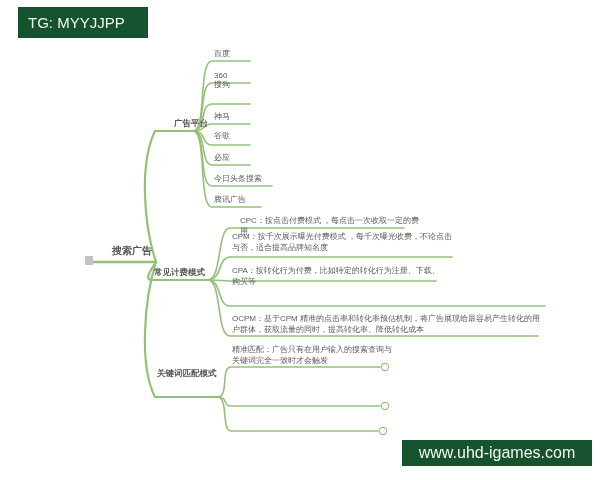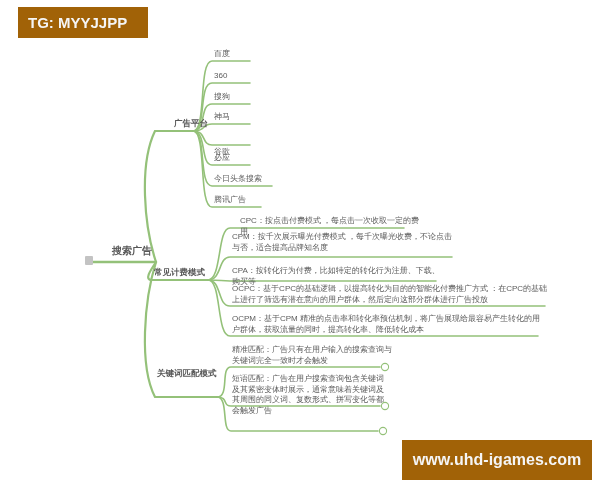--- a/index.html
+++ b/index.html
@@ -10,25 +10,25 @@
   #wires{position:absolute;left:0;top:0;width:600px;height:480px;}
   .node{
     position:absolute;color:#5b5b5b;line-height:10.5px;font-size:8px;
     letter-spacing:0px;white-space:normal;
   }
   .root-label{font-size:10px;font-weight:bold;color:#575757;}
   .branch-label{font-size:8.5px;font-weight:bold;color:#585858;white-space:nowrap;}
   .leaf{font-size:8px;}
   .nowrap{white-space:nowrap;}
   .wm{
-    position:absolute;background:#a16207;color:#f5f5f5;
-    display:flex;align-items:center;font-weight:bold;
+    position:absolute;background:#14532d;color:#f5f5f5;
+    display:flex;align-items:center;
   }
   .wm-top{left:18px;top:7px;width:120px;height:31px;font-size:15px;padding-left:10px;}
-  .wm-bottom{left:402px;top:440px;width:190px;height:40px;font-size:16px;justify-content:center;}
+  .wm-bottom{left:402px;top:440px;width:190px;height:26px;font-size:16px;justify-content:center;}
   .stub{position:absolute;left:85px;top:256px;width:8px;height:9px;background:#c3c3c3;border-radius:1px;}
 </style>
 </head>
 <body>
 
 <div id="stage">
 
   <svg id="wires" viewBox="0 0 600 480" fill="none" stroke="#94c179" stroke-linecap="round">
 
     <path stroke-width="2.4" d="M91,262 L156,262"></path>
@@ -74,32 +74,30 @@
   <div class="stub"></div>
 
   <div class="node root-label" style="left:112px;top:246px;">搜索广告</div>
 
   <div class="node branch-label" style="left:158px;top:118px;margin-left:16px;">广告平台</div>
   <div class="node branch-label" style="left:154px;top:267px;">常见计费模式</div>
   <div class="node branch-label" style="left:157px;top:368px;">关键词匹配模式</div>
 
   <div class="node leaf nowrap" style="left:214px;top:49px;">百度</div>
   <div class="node leaf nowrap" style="left:214px;top:71px;">360</div>
-  <div class="node leaf nowrap" style="left:214px;top:92px;">搜狗</div>
+  <div class="node leaf nowrap" style="left:214px;top:80px;">搜狗</div>
   <div class="node leaf nowrap" style="left:214px;top:112px;">神马</div>
-  <div class="node leaf nowrap" style="left:214px;top:147px;">谷歌</div>
+  <div class="node leaf nowrap" style="left:214px;top:131px;">谷歌</div>
   <div class="node leaf nowrap" style="left:214px;top:153px;">必应</div>
   <div class="node leaf nowrap" style="left:214px;top:174px;">今日头条搜索</div>
   <div class="node leaf nowrap" style="left:214px;top:195px;">腾讯广告</div>
 
   <div class="node leaf" style="left:232px;top:216px;width:185px;margin-left:8px;">CPC：按点击付费模式 ，每点击一次收取一定的费用</div>
   <div class="node leaf" style="left:232px;top:232px;width:224px;">CPM：按千次展示曝光付费模式 ，每千次曝光收费，不论点击与否，适合提高品牌知名度</div>
   <div class="node leaf" style="left:232px;top:266px;width:215px;">CPA：按转化行为付费，比如特定的转化行为注册、下载、购买等</div>
-  <div class="node leaf" style="left:232px;top:284px;width:316px;">OCPC：基于CPC的基础逻辑，以提高转化为目的的智能化付费推广方式 ：在CPC的基础上进行了筛选有潜在意向的用户群体，然后定向这部分群体进行广告投放</div>
   <div class="node leaf" style="left:232px;top:314px;width:310px;">OCPM：基于CPM 精准的点击率和转化率预估机制，将广告展现给最容易产生转化的用户群体，获取流量的同时，提高转化率、降低转化成本</div>
 
   <div class="node leaf" style="left:232px;top:345px;width:160px;">精准匹配：广告只有在用户输入的搜索查询与关键词完全一致时才会触发</div>
-  <div class="node leaf" style="left:232px;top:374px;width:157px;">短语匹配：广告在用户搜索查询包含关键词及其紧密变体时展示，通常意味着关键词及其周围的同义词、复数形式、拼写变化等都会触发广告</div>
 
   <div class="wm wm-top">TG: MYYJJPP</div>
   <div class="wm wm-bottom">www.uhd-igames.com</div>
 
 </div>
 
 </body></html>

